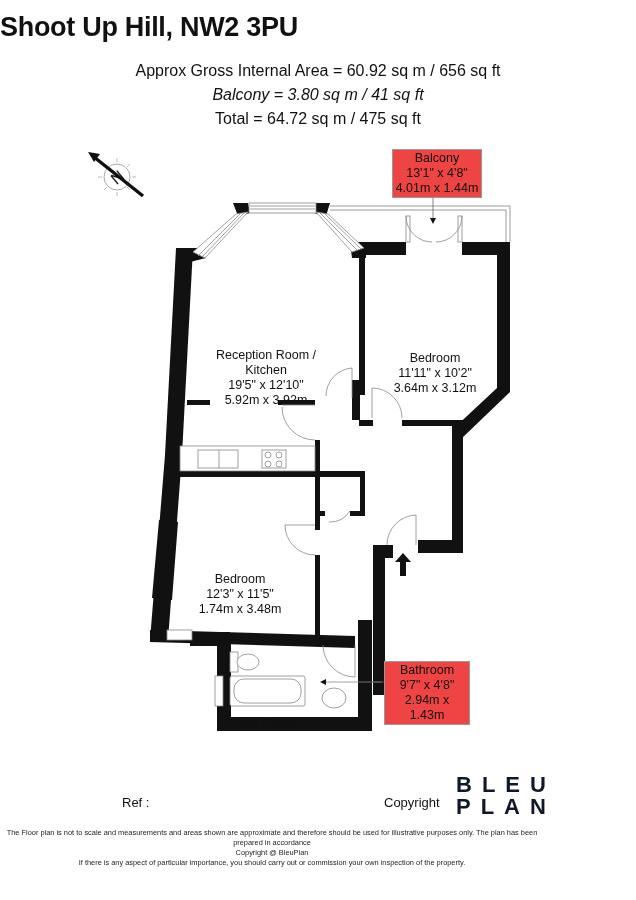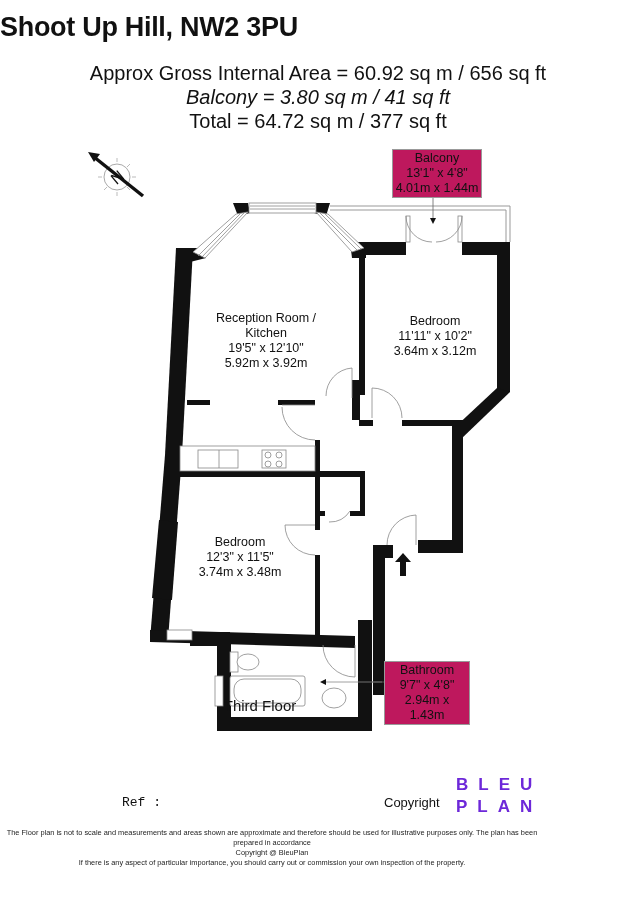--- a/index.html
+++ b/index.html
@@ -1,35 +1,35 @@
 <!DOCTYPE html>
 <html><head>
 <meta charset="utf-8">
 <style>
   html, body { margin:0; padding:0; background:#ffffff; }
   body { width:636px; height:900px; position:relative; overflow:hidden; font-family:"Liberation Sans", sans-serif; color:#111; }
   .title { position:absolute; top:12px; left:0; width:636px; text-align:left; font-size:27px; font-weight:bold; letter-spacing:-0.3px; }
-  .area-line { position:absolute; left:0; width:636px; text-align:center; font-size:20px; }
+  .area-line { position:absolute; left:0; width:636px; text-align:center; font-size:16px; }
   .al1 { top:62px; } .al2 { top:86px;font-style:italic; } .al3 { top:110px; }
   svg.plan { position:absolute; left:0; top:0; }
-  .room-label { position:absolute; text-align:center; font-size:12.5px; line-height:15px; }
-  .callout { position:absolute; border:1px solid #999; background:#be185d; text-align:center; font-size:12.5px; line-height:15px; padding:1px 2px; }
-  .floor-label { position:absolute; top:697px; left:0; width:520px; text-align:center; font-size:15px; }
-  .ref { position:absolute; top:795px; left:122px; font-size:13px;font-family:Liberation Mono, monospace; }
+  .room-label { position:absolute; text-align:center; font-size:12.5px; line-height:15px;margin-top:37px; }
+  .callout { position:absolute; border:1px solid #999; background:#ef4444; text-align:center; font-size:12.5px; line-height:15px; padding:1px 2px; }
+  .floor-label { position:absolute; top:714px; left:0; width:520px; text-align:center; font-size:15px; }
+  .ref { position:absolute; top:795px; left:122px; font-size:13px; }
   .copyright { position:absolute; top:795px; left:384px; font-size:13px; }
-  .logo { position:absolute; left:456px; top:774px; color:#6d28d9; font-weight:bold; font-size:17px; letter-spacing:10px; line-height:22px; }
+  .logo { position:absolute; left:456px; top:774px; color:#0f172a; font-weight:bold; font-size:22px; letter-spacing:10px; line-height:22px; }
   .disclaimer { position:absolute; top:828px; left:0; width:544px; text-align:center; font-size:7.4px; line-height:10px; color:#222; }
 </style>
 </head>
 <body>
 
 <div class="title">Shoot Up Hill, NW2 3PU</div>
 <div class="area-line al1">Approx Gross Internal Area = 60.92 sq m / 656 sq ft</div>
 <div class="area-line al2">Balcony = 3.80 sq m / 41 sq ft</div>
-<div class="area-line al3">Total = 64.72 sq m / 377 sq ft</div>
+<div class="area-line al3">Total = 64.72 sq m / 475 sq ft</div>
 
 <svg class="plan" width="636" height="900" viewBox="0 0 636 900">
 
   <g>
     <circle cx="117" cy="177" r="13" fill="#fff" stroke="#aaa" stroke-width="1"></circle>
     <g stroke="#bbb" stroke-width="1">
       <line x1="117" y1="158" x2="117" y2="162"></line>
         <line x1="117" y1="192" x2="117" y2="196"></line>
       <line x1="98" y1="177" x2="102" y2="177"></line>
         <line x1="132" y1="177" x2="136" y2="177"></line>
@@ -197,21 +197,21 @@
 
 <div class="room-label" style="left:385px; top:314px; width:100px;">
   <div>Bedroom</div>
   <div>11'11" x 10'2"</div>
   <div>3.64m x 3.12m</div>
 </div>
 
 <div class="room-label" style="left:190px; top:535px; width:100px;">
   <div>Bedroom</div>
   <div>12'3" x 11'5"</div>
-  <div>3.74m x 3.48m</div>
+  <div>1.74m x 3.48m</div>
 </div>
 
 <div class="callout" style="left:384px; top:661px; width:80px;">
   <div>Bathroom</div>
   <div>9'7" x 4'8"</div>
   <div>2.94m x 1.43m</div>
 </div>
 
 <div class="floor-label">Third Floor</div>
 

